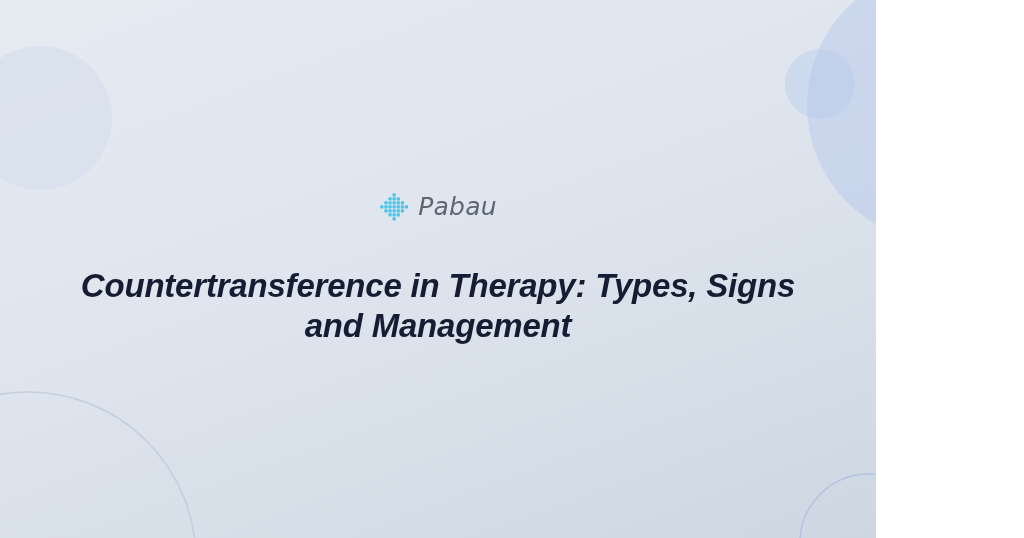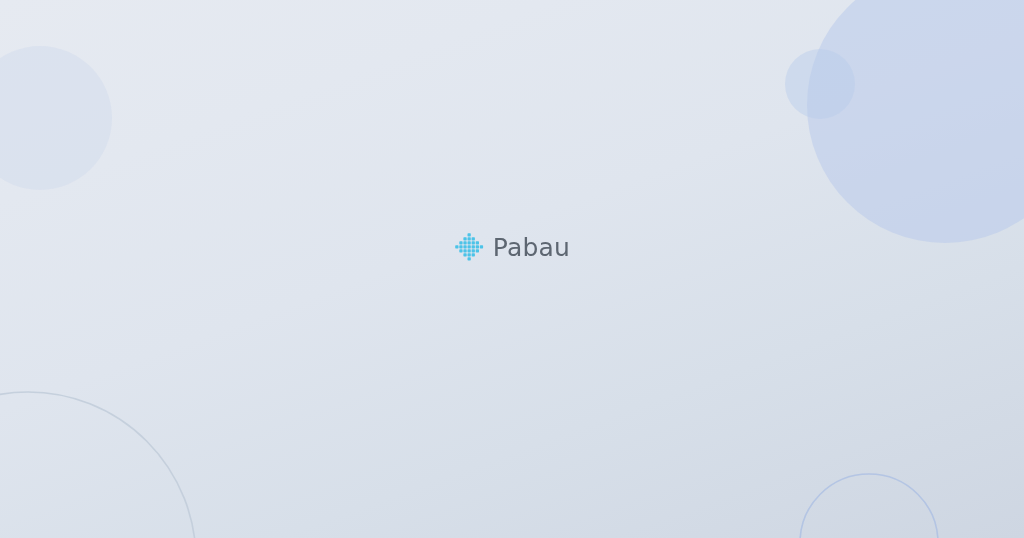--- a/index.html
+++ b/index.html
@@ -4,31 +4,32 @@
 <title>Pabau Article Hero</title>
 <style>
   html, body {
     margin: 0;
     padding: 0;
     background: #ffffff;
   }
 
   .hero {
     position: relative;
-    width: 1024px;
+    width: 876px;
     height: 538px;
     overflow: hidden;
     background:
       linear-gradient(160deg,
         #e6eaf1 0%,
         #e3e8f0 22%,
         #dfe5ee 45%,
         #d7dfe9 70%,
         #ced6e2 100%);
     font-family: "Liberation Sans", sans-serif;
+    font-style: italic;
   }
 
   
   .decor {
     position: absolute;
     inset: 0;
     width: 1024px;
     height: 538px;
     pointer-events: none;
   }
@@ -126,15 +127,16 @@
           <rect x="21.7" y="9.2" width="3.3" height="3.3" rx="0.7"></rect>
           <rect x="21.7" y="13.2" width="3.3" height="3.3" rx="0.7"></rect>
           <rect x="21.7" y="17.2" width="3.3" height="3.3" rx="0.7"></rect>
 
           <rect x="25.8" y="13.2" width="3.3" height="3.3" rx="0.7"></rect>
         </g>
       </svg>
       <span class="brand-name">Pabau</span>
     </div>
 
+    <h1 class="headline">Countertransference in Therapy: Types, Signs and Management</h1>
 
   </div>
 </div>
 
 </body></html>

